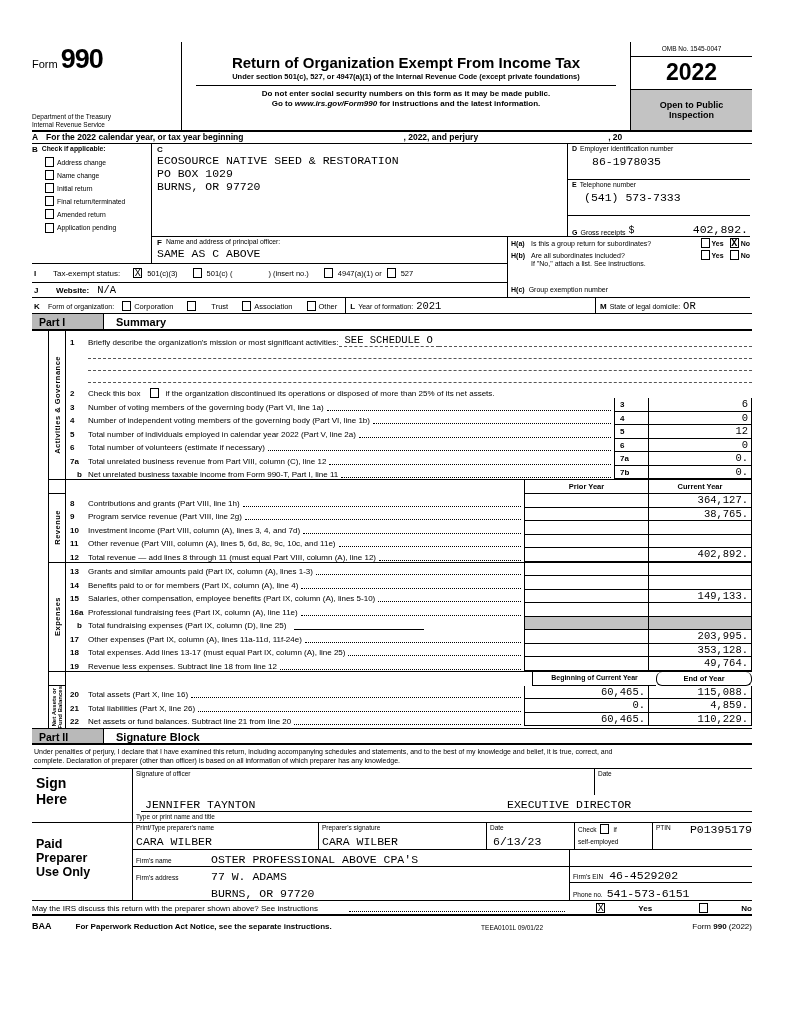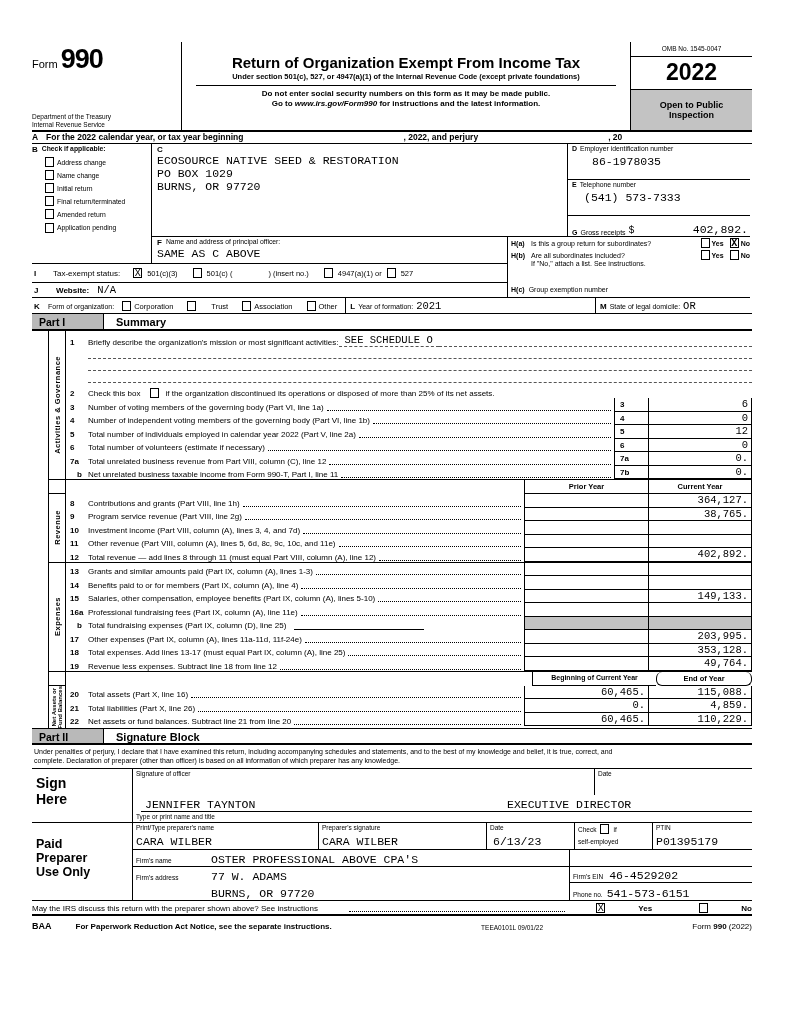--- a/index.html
+++ b/index.html
@@ -543,21 +543,21 @@
           <div class="entry" style="padding:0 0 1px 6px;">6/13/23</div>
         </div>
         <div class="pcellbox" style="width:78px; padding:1px 0 0 3px;">
           <div class="row" style="gap:4px; align-items:center;">
               <span class="f6">Check</span>
               <span class="cb"></span>
               <span class="f6">if</span>
             </div>
           <div class="f6" style="margin-top:4px;">self-employed</div>
         </div>
-        <div class="pcellbox" style="width:100px; display:flex; flex-direction:column; justify-content:space-between;">
+        <div class="pcellbox" style="width:100px; display:flex; flex-direction:row; justify-content:space-between;">
           <div class="prep-label-cell">PTIN</div>
           <div class="entry" style="padding:0 0 1px 3px;">P01395179</div>
         </div>
       </div>
       <div class="prow" style="border-bottom:1px solid #000;">
         <span class="f6" style="width:78px; padding:0 0 2px 3px;">Firm's name</span>
         <span class="entry grow">OSTER PROFESSIONAL ABOVE CPA'S</span>
         <span style="width:183px; border-left:1px solid #000; align-self:stretch;"></span>
       </div>
       <div class="prow">

